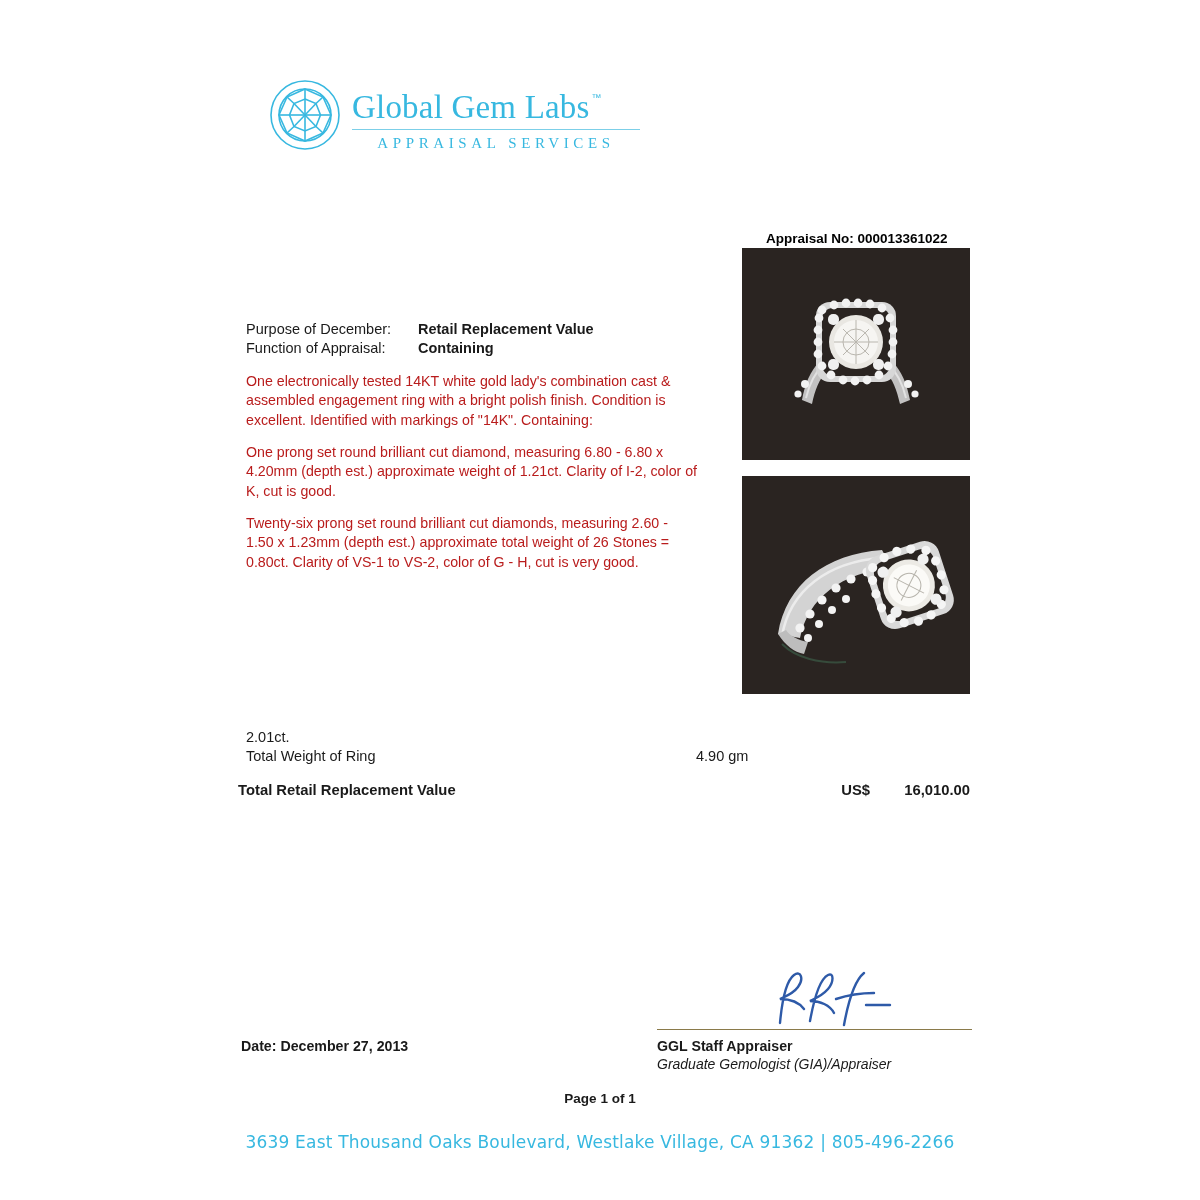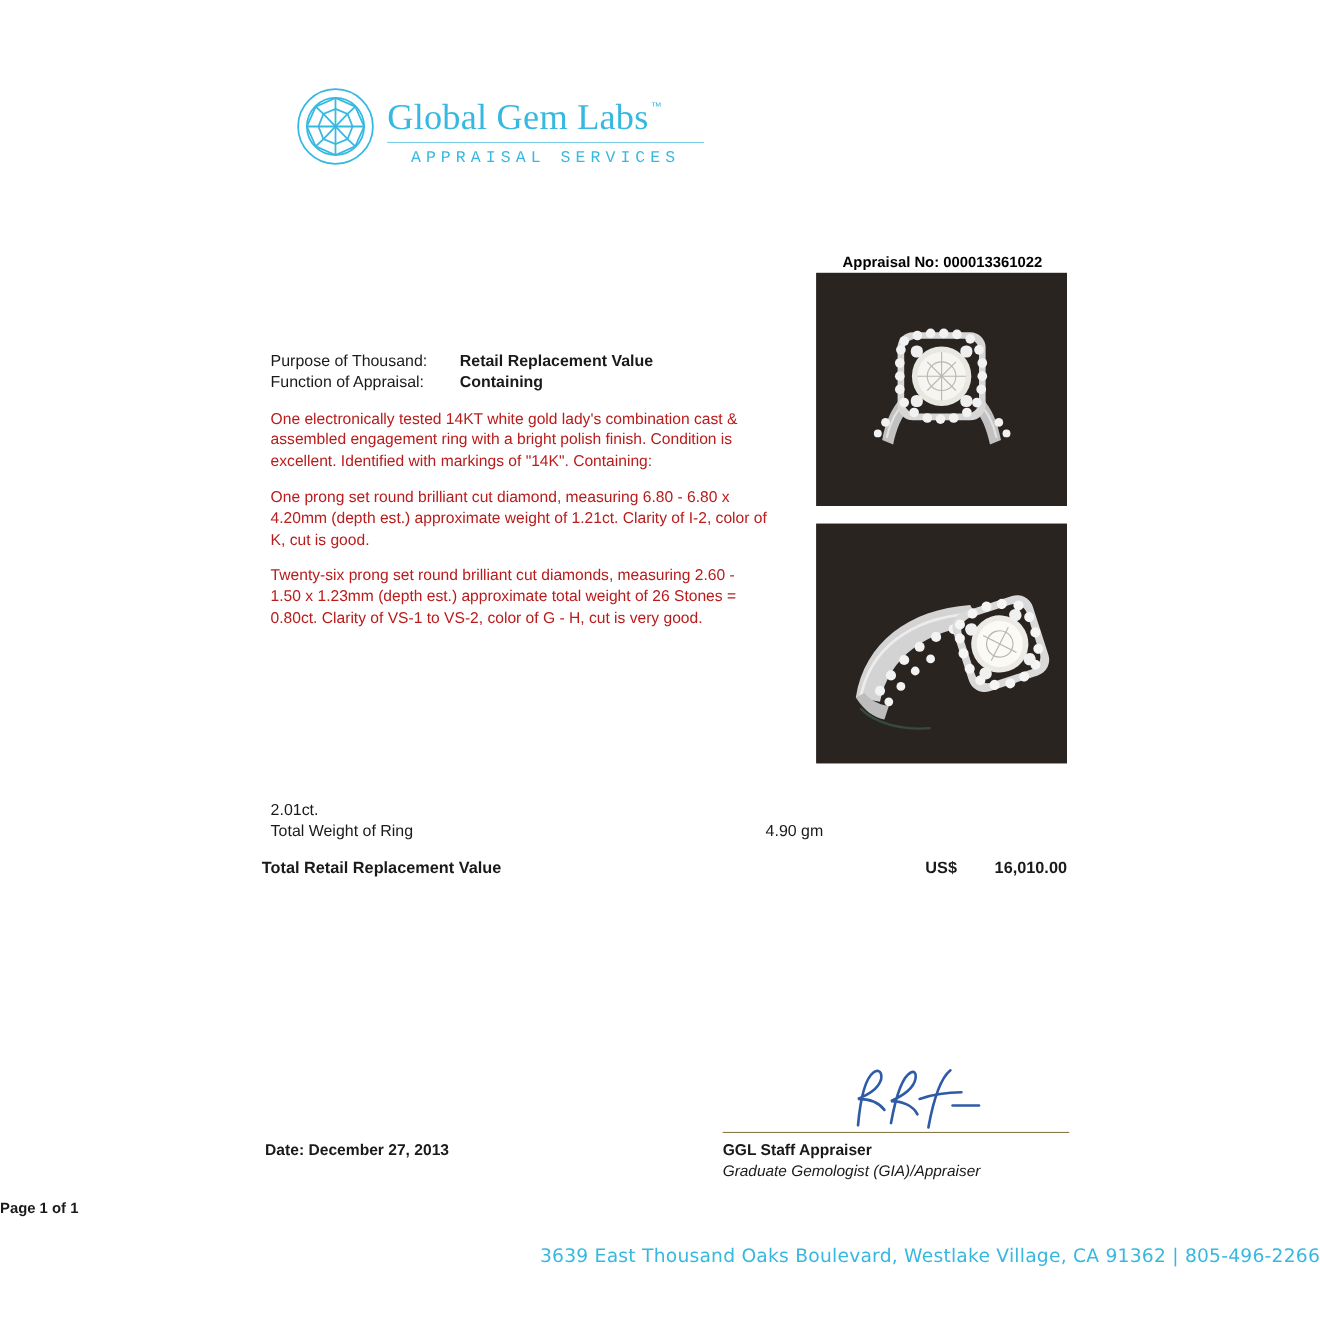--- a/index.html
+++ b/index.html
@@ -62,21 +62,21 @@
     margin-left: 2px;
   }
   .logo-rule {
     height: 1px;
     background: #7ccfe8;
     margin-top: 4px;
     margin-bottom: 5px;
     width: 288px;
   }
   .logo-sub {
-    font-family: Liberation Mono, monospace;
+    font-family: Liberation Serif, serif;
     font-size: 15px;
     color: #37b8e0;
     letter-spacing: 4.6px;
     text-align: center;
     width: 288px;
   }
 
   
   .appraisal-no {
     position: absolute;
@@ -210,32 +210,32 @@
     left: 241px;
     top: 1038px;
     font-size: 14.2px;
     font-weight: bold;
   }
   .page-no {
     position: absolute;
     left: 0;
     top: 1091px;
     width: 1200px;
-    text-align: left;
+    text-align: center;
     font-size: 13.5px;
     font-weight: bold;
   }
 
   
   .footer {
     position: absolute;
     left: 0;
     top: 1132px;
     width: 1200px;
-    text-align: right;
+    text-align: center;
     font-size: 17px;
     color: #37b8e0;
     font-family: "DejaVu Sans", sans-serif;
     letter-spacing: 0.2px;
   }
 </style>
 </head>
 <body>
 
 <div class="page">
@@ -392,21 +392,21 @@
           </g>
         </g>
 
         <path d="M40 168 C54 182 78 188 104 186" fill="none" stroke="#3f6b52" stroke-width="2" opacity="0.55"></path>
       </g>
     </svg>
   </div>
 
   <div class="purpose-block">
     <div class="purpose-row">
-      <div class="purpose-label">Purpose of Thousand:</div>
+      <div class="purpose-label">Purpose of December:</div>
       <div class="purpose-value">Retail Replacement Value</div>
     </div>
     <div class="purpose-row">
       <div class="purpose-label">Function of Appraisal:</div>
       <div class="purpose-value">Containing</div>
     </div>
   </div>
 
   <div class="para" id="para-1">One electronically tested 14KT white gold lady's combination cast &amp; assembled engagement ring with a bright polish finish. Condition is excellent.   Identified with markings of "14K".  Containing:</div>
   <div class="para" id="para-2">One prong set round brilliant cut diamond, measuring 6.80 - 6.80 x 4.20mm (depth est.) approximate weight of 1.21ct.  Clarity of I-2, color of K, cut is good.</div>

